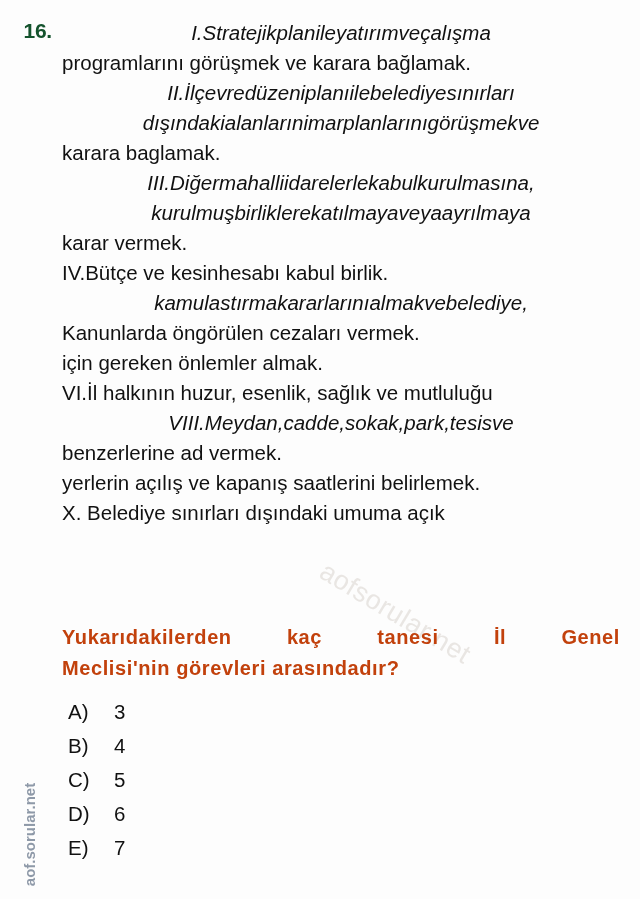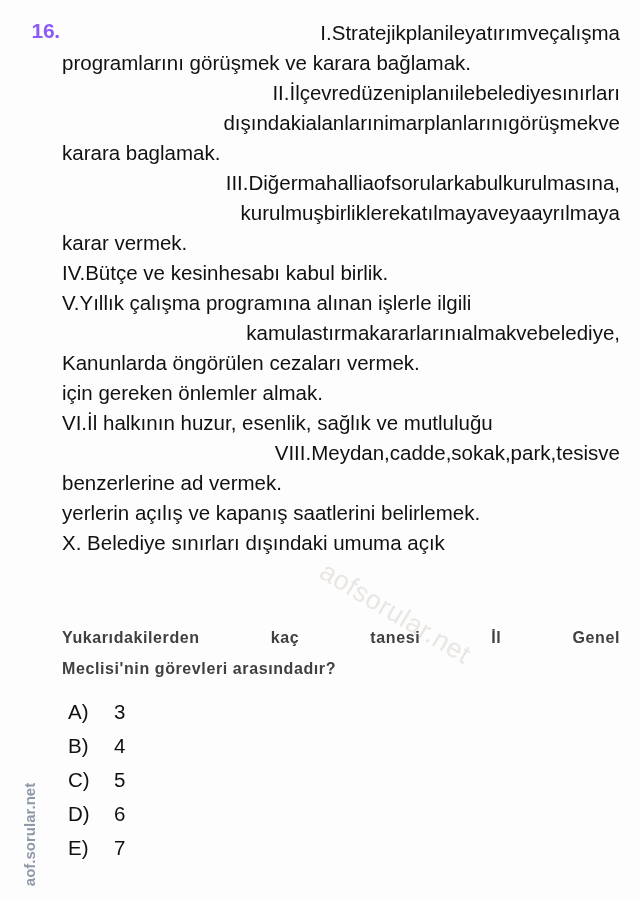--- a/index.html
+++ b/index.html
@@ -64,66 +64,67 @@
   .question-wrap {
     position: absolute;
     left: 0;
     top: 0;
     width: 640px;
     z-index: 1;
   }
 
   .qnum {
     position: absolute;
-    left: 24px;
+    left: 16px;
     top: 19px;
     width: 36px;
     text-align: right;
     font-size: 21px;
     font-weight: bold;
     font-family: "Liberation Sans", sans-serif;
-    color: #8b5cf6;
+    color: #14532d;
     letter-spacing: -0.2px;
   }
 
   .stem {
     position: absolute;
     left: 62px;
     top: 18px;
     width: 558px;
   }
 
   .stem-line {
     font-size: 20.5px;
     line-height: 30px;
     color: #111;
     font-family: "Liberation Sans", sans-serif;
     white-space: pre;
   }
   .stem-line.justify {
     display: flex;
-    justify-content: flex-end;
+    justify-content: center;
     white-space: normal;
+    font-style: italic;
   }
   .stem-line.justify > span { display: inline-block; }
 
   
   .prompt {
     position: absolute;
     left: 62px;
     top: 622px;
     width: 558px;
     z-index: 3;
   }
   .prompt-line {
-    font-size: 16px;
+    font-size: 20px;
     line-height: 31px;
     font-weight: bold;
     letter-spacing: 0.6px;
-    color: #404040;
+    color: #c2410c;
     font-family: "Liberation Sans", sans-serif;
     white-space: pre;
     gap: 48px;
   }
   .prompt-line.justify {
     display: flex;
     justify-content: space-between;
     white-space: normal;
   }
   .prompt-line.justify > span { display: inline-block; }
@@ -188,34 +189,33 @@
           <span>alanların</span>
           <span>imar</span>
           <span>planlarını</span>
           <span>görüşmek</span>
           <span>ve</span>
         </div>
         <div class="stem-line">karara baglamak.</div>
         <div class="stem-line justify">
           <span>III.Diğer</span>
           <span>mahalli</span>
-          <span>aofsorular</span>
+          <span>idarelerle</span>
           <span>kabul</span>
           <span>kurulmasına,</span>
         </div>
         <div class="stem-line justify">
           <span>kurulmuş</span>
           <span>birliklere</span>
           <span>katılmaya</span>
           <span>veya</span>
           <span>ayrılmaya</span>
         </div>
         <div class="stem-line">karar vermek.</div>
         <div class="stem-line">IV.Bütçe ve kesinhesabı kabul birlik.</div>
-        <div class="stem-line">V.Yıllık çalışma programına alınan işlerle ilgili</div>
         <div class="stem-line justify">
           <span>kamulastırma</span>
           <span>kararlarını</span>
           <span>almak</span>
           <span>ve</span>
           <span>belediye,</span>
         </div>
         <div class="stem-line">Kanunlarda öngörülen cezaları vermek.</div>
         <div class="stem-line">için gereken önlemler almak.</div>
         <div class="stem-line">VI.İl halkının huzur, esenlik, sağlık ve mutluluğu</div>

